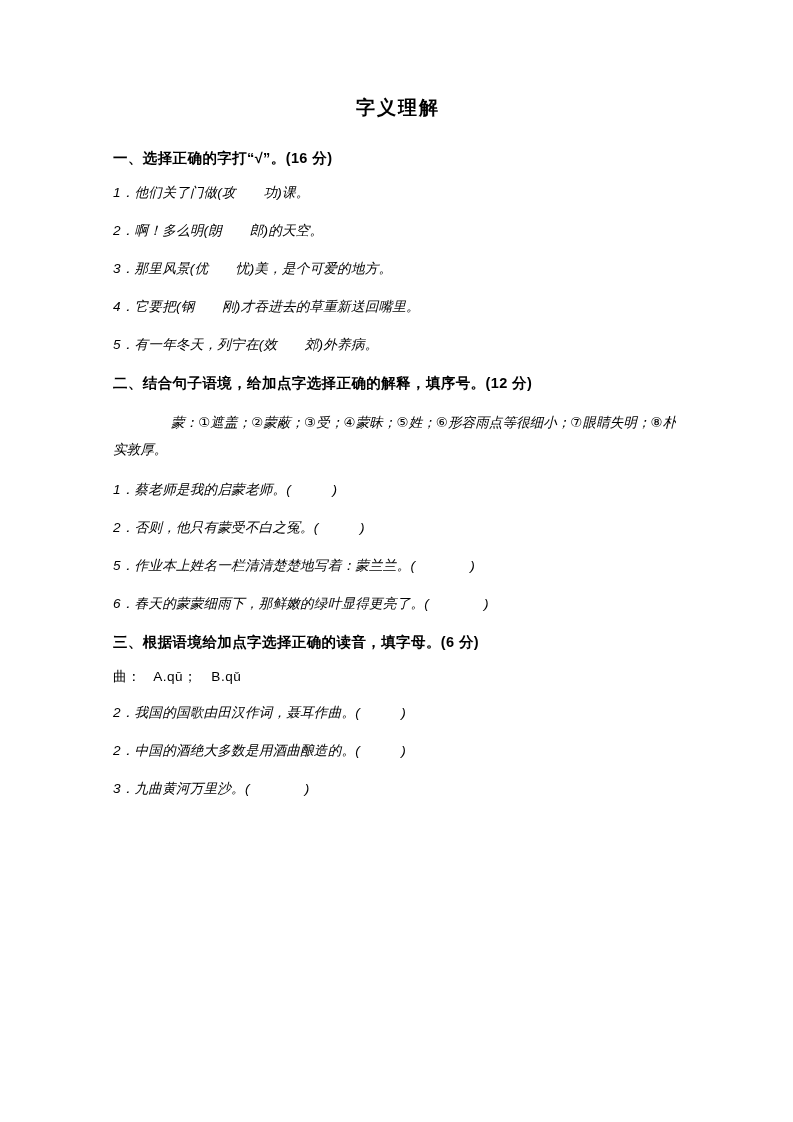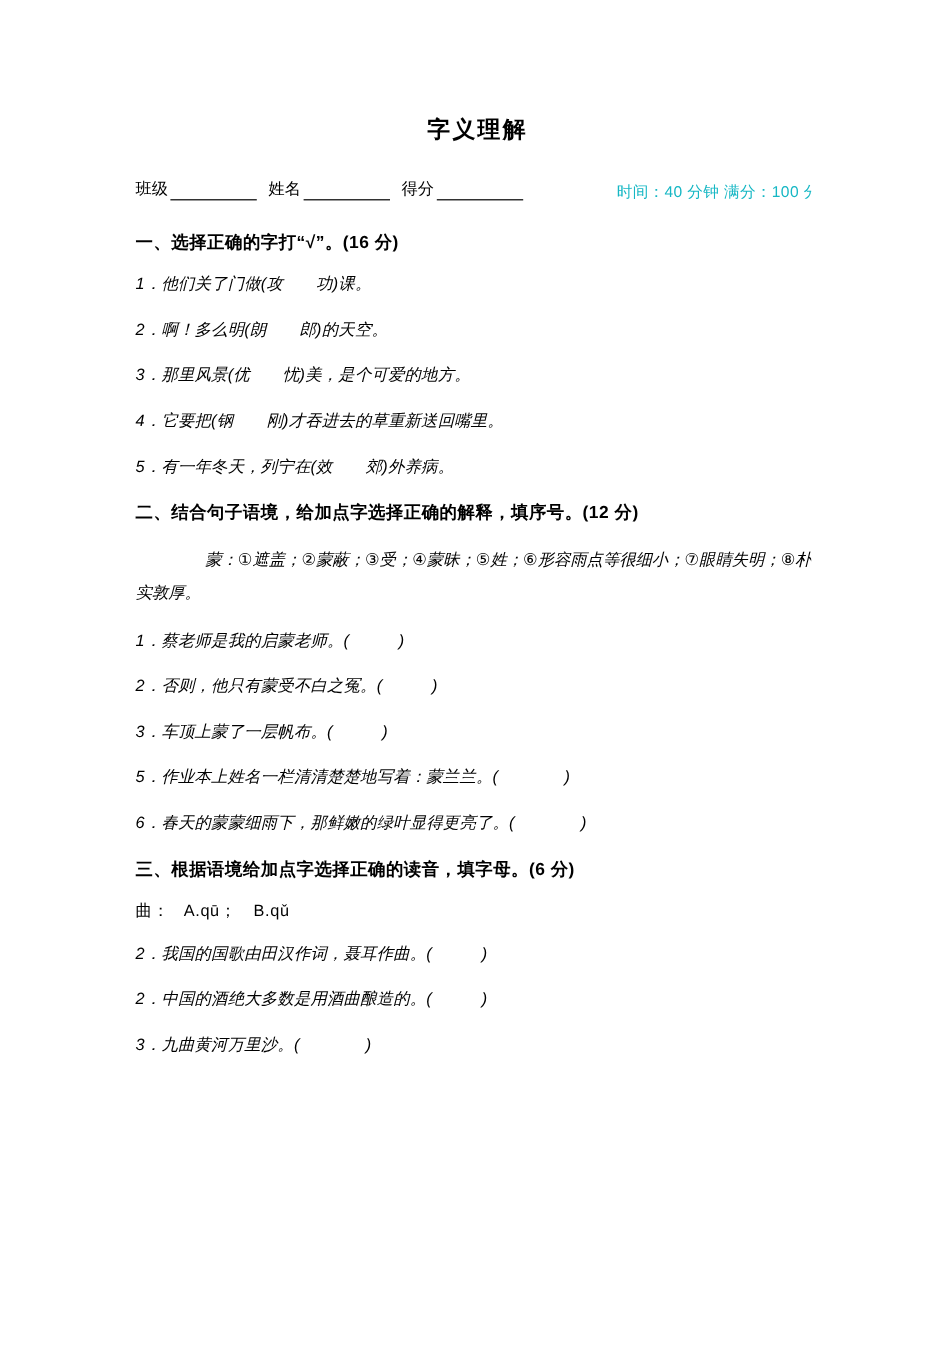--- a/index.html
+++ b/index.html
@@ -93,41 +93,32 @@
   }
 </style>
 </head>
 <body>
 
 <div class="page">
   <div class="sheet">
 
     <div class="doc-title">字义理解</div>
 
-    <div class="info-row">
-      <span class="info-left">
-        <span>班级</span><span class="blank"></span>
-        <span>姓名</span><span class="blank"></span>
-        <span>得分</span><span class="blank"></span>
-      </span>
-      <span class="info-right">时间：40 分钟 满分：100 分</span>
-    </div>
 
     <div class="section-head">一、选择正确的字打“√”。(16 分)</div>
     <div class="q">1．他们关了门做(攻　　功)课。</div>
     <div class="q">2．啊！多么明(朗　　郎)的天空。</div>
     <div class="q">3．那里风景(优　　忧)美，是个可爱的地方。</div>
     <div class="q">4．它要把(钢　　刚)才吞进去的草重新送回嘴里。</div>
     <div class="q">5．有一年冬天，列宁在(效　　郊)外养病。</div>
 
     <div class="section-head">二、结合句子语境，给加点字选择正确的解释，填序号。(12 分)</div>
     <div class="meaning-block">蒙：①遮盖；②蒙蔽；③受；④蒙昧；⑤姓；⑥形容雨点等很细小；⑦眼睛失明；⑧朴实敦厚。</div>
     <div class="q">1．蔡老师是我的启蒙老师。(　　　)</div>
     <div class="q">2．否则，他只有蒙受不白之冤。(　　　)</div>
-    <div class="q">3．车顶上蒙了一层帆布。(　　　)</div>
     <div class="q">5．作业本上姓名一栏清清楚楚地写着：蒙兰兰。(　　　　)</div>
     <div class="q">6．春天的蒙蒙细雨下，那鲜嫩的绿叶显得更亮了。(　　　　)</div>
 
     <div class="section-head">三、根据语境给加点字选择正确的读音，填字母。(6 分)</div>
     <div class="pinyin-line">
       <span class="lbl">曲：</span><span>A.qū；　B.qǔ</span>
     </div>
     <div class="q">2．我国的国歌由田汉作词，聂耳作曲。(　　　)</div>
     <div class="q">2．中国的酒绝大多数是用酒曲酿造的。(　　　)</div>
     <div class="q">3．九曲黄河万里沙。(　　　　)</div>

